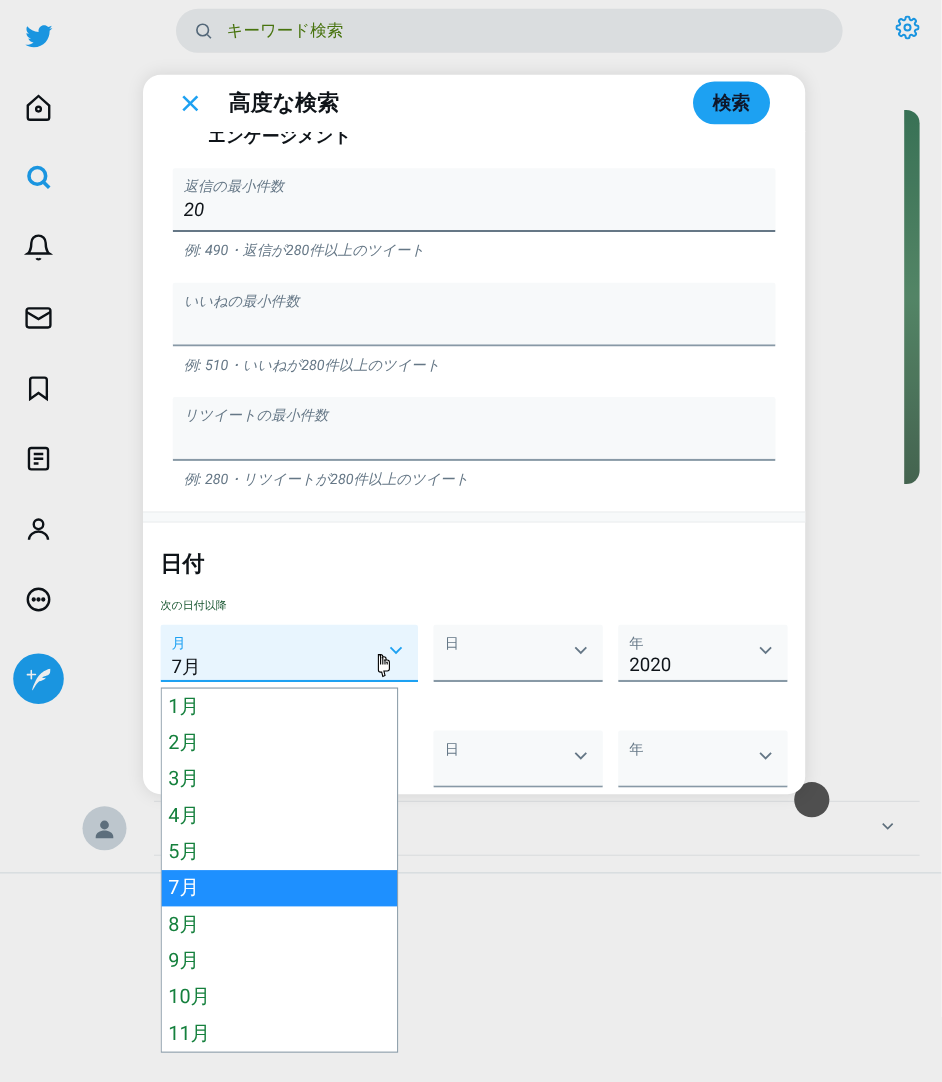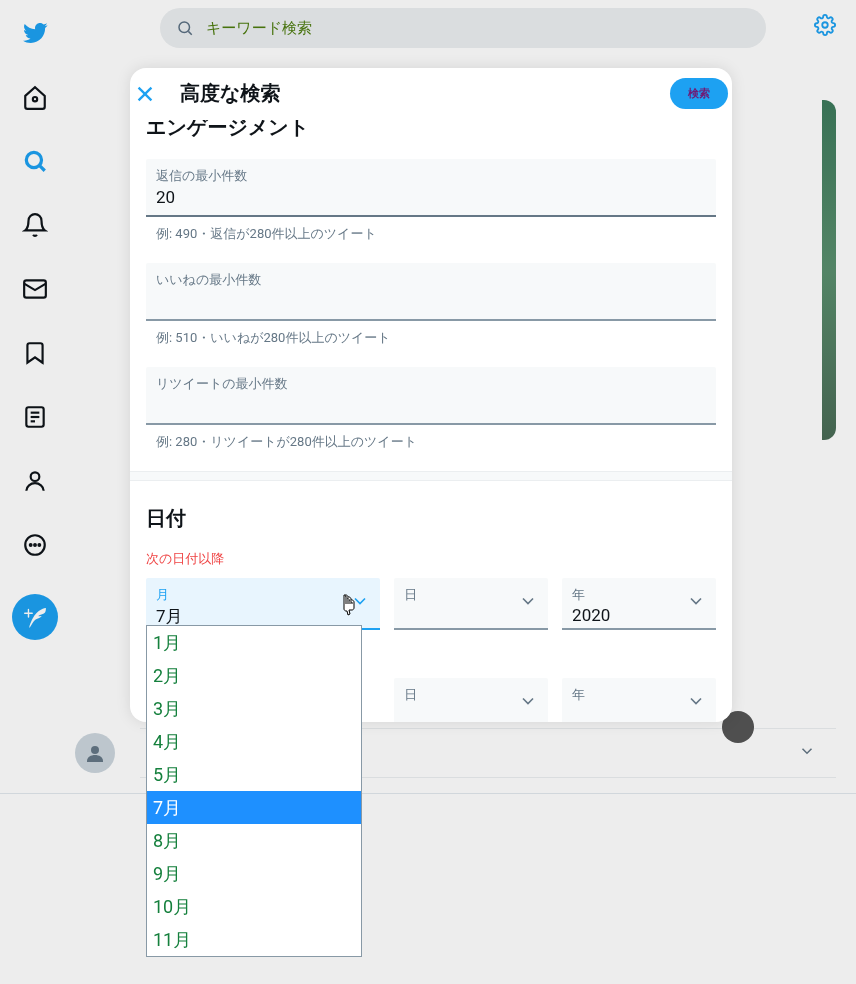--- a/index.html
+++ b/index.html
@@ -150,58 +150,59 @@
       z-index: 10;
       box-shadow: 0 0 15px rgba(0,0,0,0.1);
       display: flex;
       flex-direction: column;
     }
     
     .modal-header {
       height: 52px;
       display: flex;
       align-items: center;
-      padding: 0 4px;
+      padding: 0 32px;
       gap: 24px;
       border-bottom: 1px solid #fff;
     }
     .close-btn { cursor: pointer; display: flex; }
     .close-btn svg { width: 22px; height: 22px; stroke: #1da1f2; stroke-width: 2.5; fill: none; }
     .modal-title { font-size: 20px; font-weight: 800; color: #0f1419; }
     .search-submit {
       margin-left: auto;
       background: #1da1f2;
-      color: #701a75;
+      color: #0f172a;
       border: none;
       border-radius: 9999px;
       padding: 8px 18px;
-      font-size: 11px;
+      font-size: 17px;
       font-weight: 700;
       cursor: pointer;
     }
     
     .modal-body {
       flex: 1;
       overflow-y: auto;
       overflow-x: hidden;
       padding: 0 0 20px;
     }
     .modal-body::-webkit-scrollbar { width: 10px; }
     .modal-body::-webkit-scrollbar-track { background: transparent; }
     .modal-body::-webkit-scrollbar-thumb { background: transparent; }
     
     .section-title {
-      font-size: 20px;
+      font-size: 16px;
       font-weight: 800;
       padding: 2px 16px 10px;
       color: #0f1419;
+      margin-left: 43px;
     }
     .section-title.cut { padding-top: 0; margin-top: -6px; }
     
-    .field-wrap { padding: 0 16px; }
+    .field-wrap { padding: 0 27px; font-style: italic; }
     
     .text-field {
       background: #f7f9fa;
       border: none;
       border-bottom: 2px solid #8899a6;
       border-radius: 2px 2px 0 0;
       padding: 8px 10px 6px;
       margin-top: 8px;
     }
     .text-field.filled { border-bottom-color: #657786; }
@@ -226,22 +227,22 @@
     .section-spacer { height: 10px; background: #f7f9fa; border-top: 1px solid #ebeef0; border-bottom: 1px solid #ebeef0; margin: 8px 0 12px; }
     
     .date-section-title {
       font-size: 20px;
       font-weight: 800;
       padding: 12px 16px 14px;
       color: #0f1419;
     }
     
     .date-label {
-      font-size: 13px;
-      color: #ef4444;
+      font-size: 10px;
+      color: #14532d;
       padding: 4px 16px 10px;
     }
     
     .date-row {
       display: flex;
       gap: 14px;
       padding: 0 16px;
       margin-bottom: 16px;
     }
     

